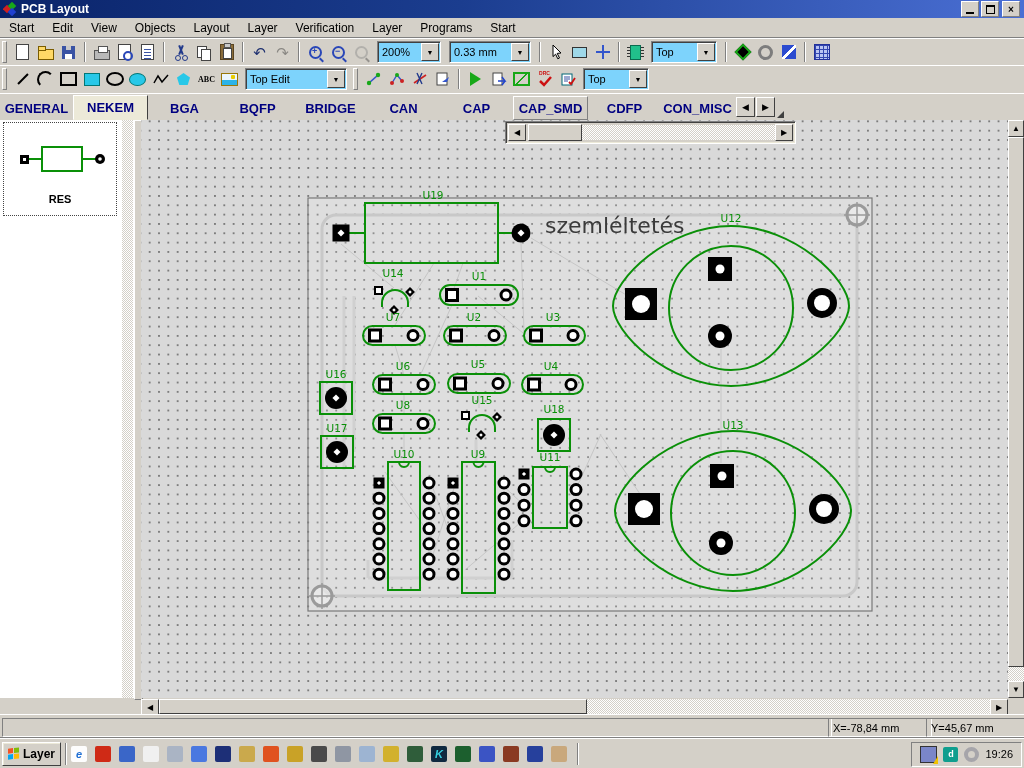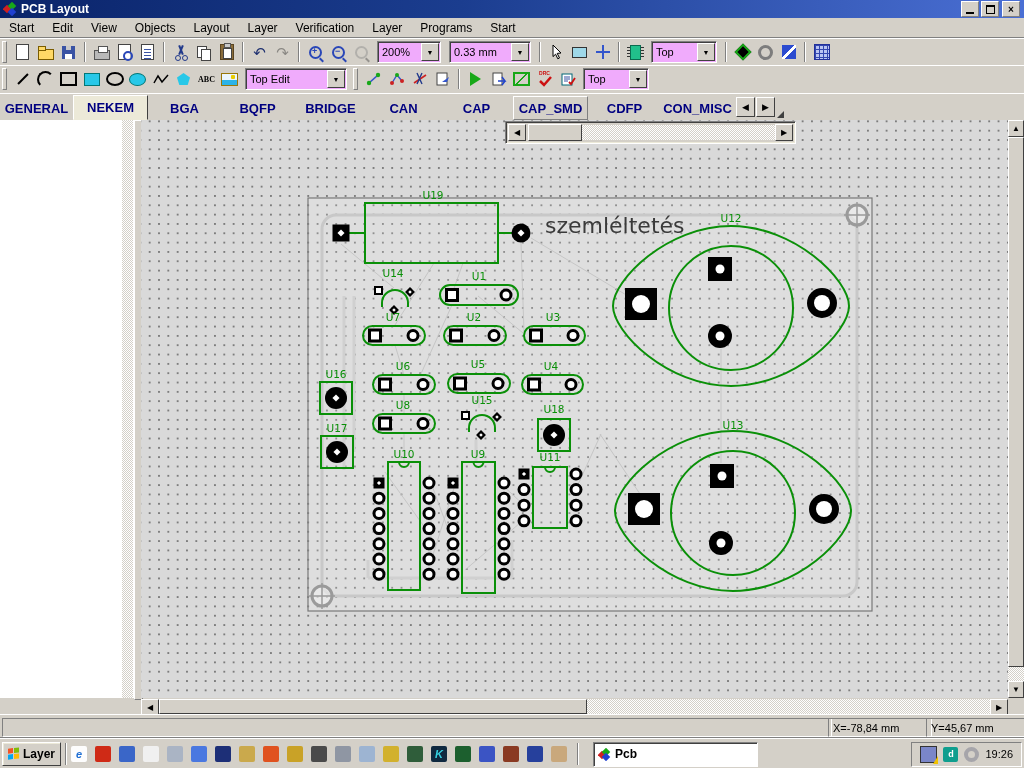--- a/index.html
+++ b/index.html
@@ -20,21 +20,21 @@
   #menubar{left:0;top:18px;width:1024px;height:19px;background:#d4d0c8;display:flex;align-items:center;border-bottom:1px solid #fff;}
   .menu-item{padding:2px 9px;font-size:12px;color:#000;}
   
   .tb{background:#d4d0c8;display:flex;align-items:center;}
   #toolbar1{left:0;top:37px;width:1024px;height:28px;border-top:1px solid #808080;border-bottom:1px solid #808080;box-shadow:inset 0 1px 0 #fff;}
   #toolbar2{left:0;top:65px;width:1024px;height:28px;border-bottom:1px solid #808080;box-shadow:inset 0 1px 0 #fff;}
   .grip{width:3px;height:20px;border:1px solid;border-color:#fff #808080 #808080 #fff;margin:0 4px 0 2px;}
   .sep{width:1px;height:20px;background:#808080;border-right:1px solid #fff;margin:0 4px;}
   .tbtn{width:23px;height:22px;display:flex;align-items:center;justify-content:center;position:relative;flex:none;}
   .dis{opacity:.45;filter:grayscale(1);}
-  .combo{display:flex;align-items:center;height:20px;background:#f0abfc;border:1px solid;border-color:#808080 #fff #fff #808080;box-shadow:inset 1px 1px 0 #404040;margin:0 4px;flex:none;}
+  .combo{display:flex;align-items:center;height:20px;background:#7dd3fc;border:1px solid;border-color:#808080 #fff #fff #808080;box-shadow:inset 1px 1px 0 #404040;margin:0 4px;flex:none;}
   .combo .txt{font-size:11px;padding:0 4px;flex:1;white-space:nowrap;}
   .combo .drop{width:16px;height:16px;background:#d4d0c8;border:1px solid;border-color:#fff #404040 #404040 #fff;display:flex;align-items:center;justify-content:center;font-size:7px;margin-right:1px;}
   
   .ic{position:relative;display:block;}
   .doc{width:11px;height:14px;background:#fff;border:1px solid #444;}
   .ic-open{width:14px;height:9px;background:#ffd966;border:1px solid #7a5c00;margin-top:5px;}
   .ic-open::before{content:"";position:absolute;left:-1px;top:-4px;width:6px;height:3px;background:#ffd966;border:1px solid #7a5c00;}
   .ic-save{width:13px;height:13px;background:#3a53a4;position:relative;}
   .ic-save::before{content:"";position:absolute;left:3px;bottom:0;width:7px;height:5px;background:#fff;}
   .ic-save::after{content:"";position:absolute;left:4px;top:0;width:5px;height:4px;background:#c9c9c9;}
@@ -375,20 +375,32 @@
     <div class="tab">CDFP</div>
     <div class="tab">CON_MISC</div>
     <div class="tab-arrows">
       <div class="tab-arrow">◀</div>
       <div class="tab-arrow">▶</div>
     </div>
     <div class="corner-tri"></div>
   </div>
 
 <div id="leftpanel" class="abs">
+  <div id="libcell" class="abs">
+    <svg width="108" height="58" style="margin-top:6px">
+      <line x1="22" y1="30" x2="36" y2="30" stroke="#0a9008" stroke-width="2"></line>
+      <line x1="76" y1="30" x2="90" y2="30" stroke="#0a9008" stroke-width="2"></line>
+      <rect x="36" y="18" width="40" height="24" fill="none" stroke="#0a9008" stroke-width="2"></rect>
+      <rect x="14" y="26" width="9" height="9" fill="#000"></rect>
+      <rect x="17" y="29" width="3" height="3" fill="#fff"></rect>
+      <circle cx="94" cy="30" r="5" fill="#000"></circle>
+      <circle cx="94" cy="30" r="1.8" fill="#fff"></circle>
+    </svg>
+    <span class="lbl">RES</span>
+  </div>
   <div id="panelscroll" class="abs dither"></div>
 </div>
 <div id="splitter" class="abs"></div>
 
 <div id="canvas" class="abs">
   <svg id="pcb-svg" viewBox="141 120 867 578">
       <rect x="308" y="198" width="564" height="413" fill="rgba(255,255,255,0.15)" stroke="#787878" stroke-width="1.2"></rect>
       <rect x="322" y="215" width="535" height="381" rx="14" fill="none" stroke="#c8c8c8" stroke-width="3"></rect>
       <line x1="344" y1="296" x2="344" y2="470" stroke="#d0d0d0" stroke-width="3"></line>
       <line x1="354" y1="296" x2="354" y2="452" stroke="#d0d0d0" stroke-width="3"></line>
@@ -620,27 +632,19 @@
       <div class="ql" style="background: rgb(210, 177, 46); color: rgb(51, 51, 51);"></div>
       <div class="ql" style="background: rgb(47, 93, 58); color: rgb(255, 255, 255);"></div>
       <div class="ql" style="background: rgb(15, 41, 64); color: rgb(53, 208, 224);">K</div>
       <div class="ql" style="background: rgb(28, 95, 46); color: rgb(255, 255, 255);"></div>
       <div class="ql" style="background: rgb(59, 84, 196); color: rgb(255, 255, 255);"></div>
       <div class="ql" style="background: rgb(138, 58, 34); color: rgb(255, 255, 255);"></div>
       <div class="ql" style="background: rgb(38, 64, 156); color: rgb(255, 255, 255);"></div>
       <div class="ql" style="background: rgb(201, 168, 124); color: rgb(85, 85, 51);"></div>
     </div>
   <span class="tsep" style="margin-left:10px"></span>
-  <div id="taskbtn">
-    <svg width="13" height="13">
-      <rect x="1" y="4" width="6" height="6" fill="#d02020" transform="rotate(45 4 7)"></rect>
-      <rect x="5" y="1" width="6" height="6" fill="#18a818" transform="rotate(45 8 4)"></rect>
-      <rect x="5" y="6" width="6" height="6" fill="#2040d0" transform="rotate(45 8 9)"></rect>
-    </svg>
-    <span>Pcb</span>
-  </div>
   <div id="tray">
     <span class="tray-ic tray-monitor"></span>
     <span class="tray-ic tray-codec">d</span>
     <span class="tray-vol"></span>
     <span class="clock">19:26</span>
   </div>
 </div>
 
 </body></html>

